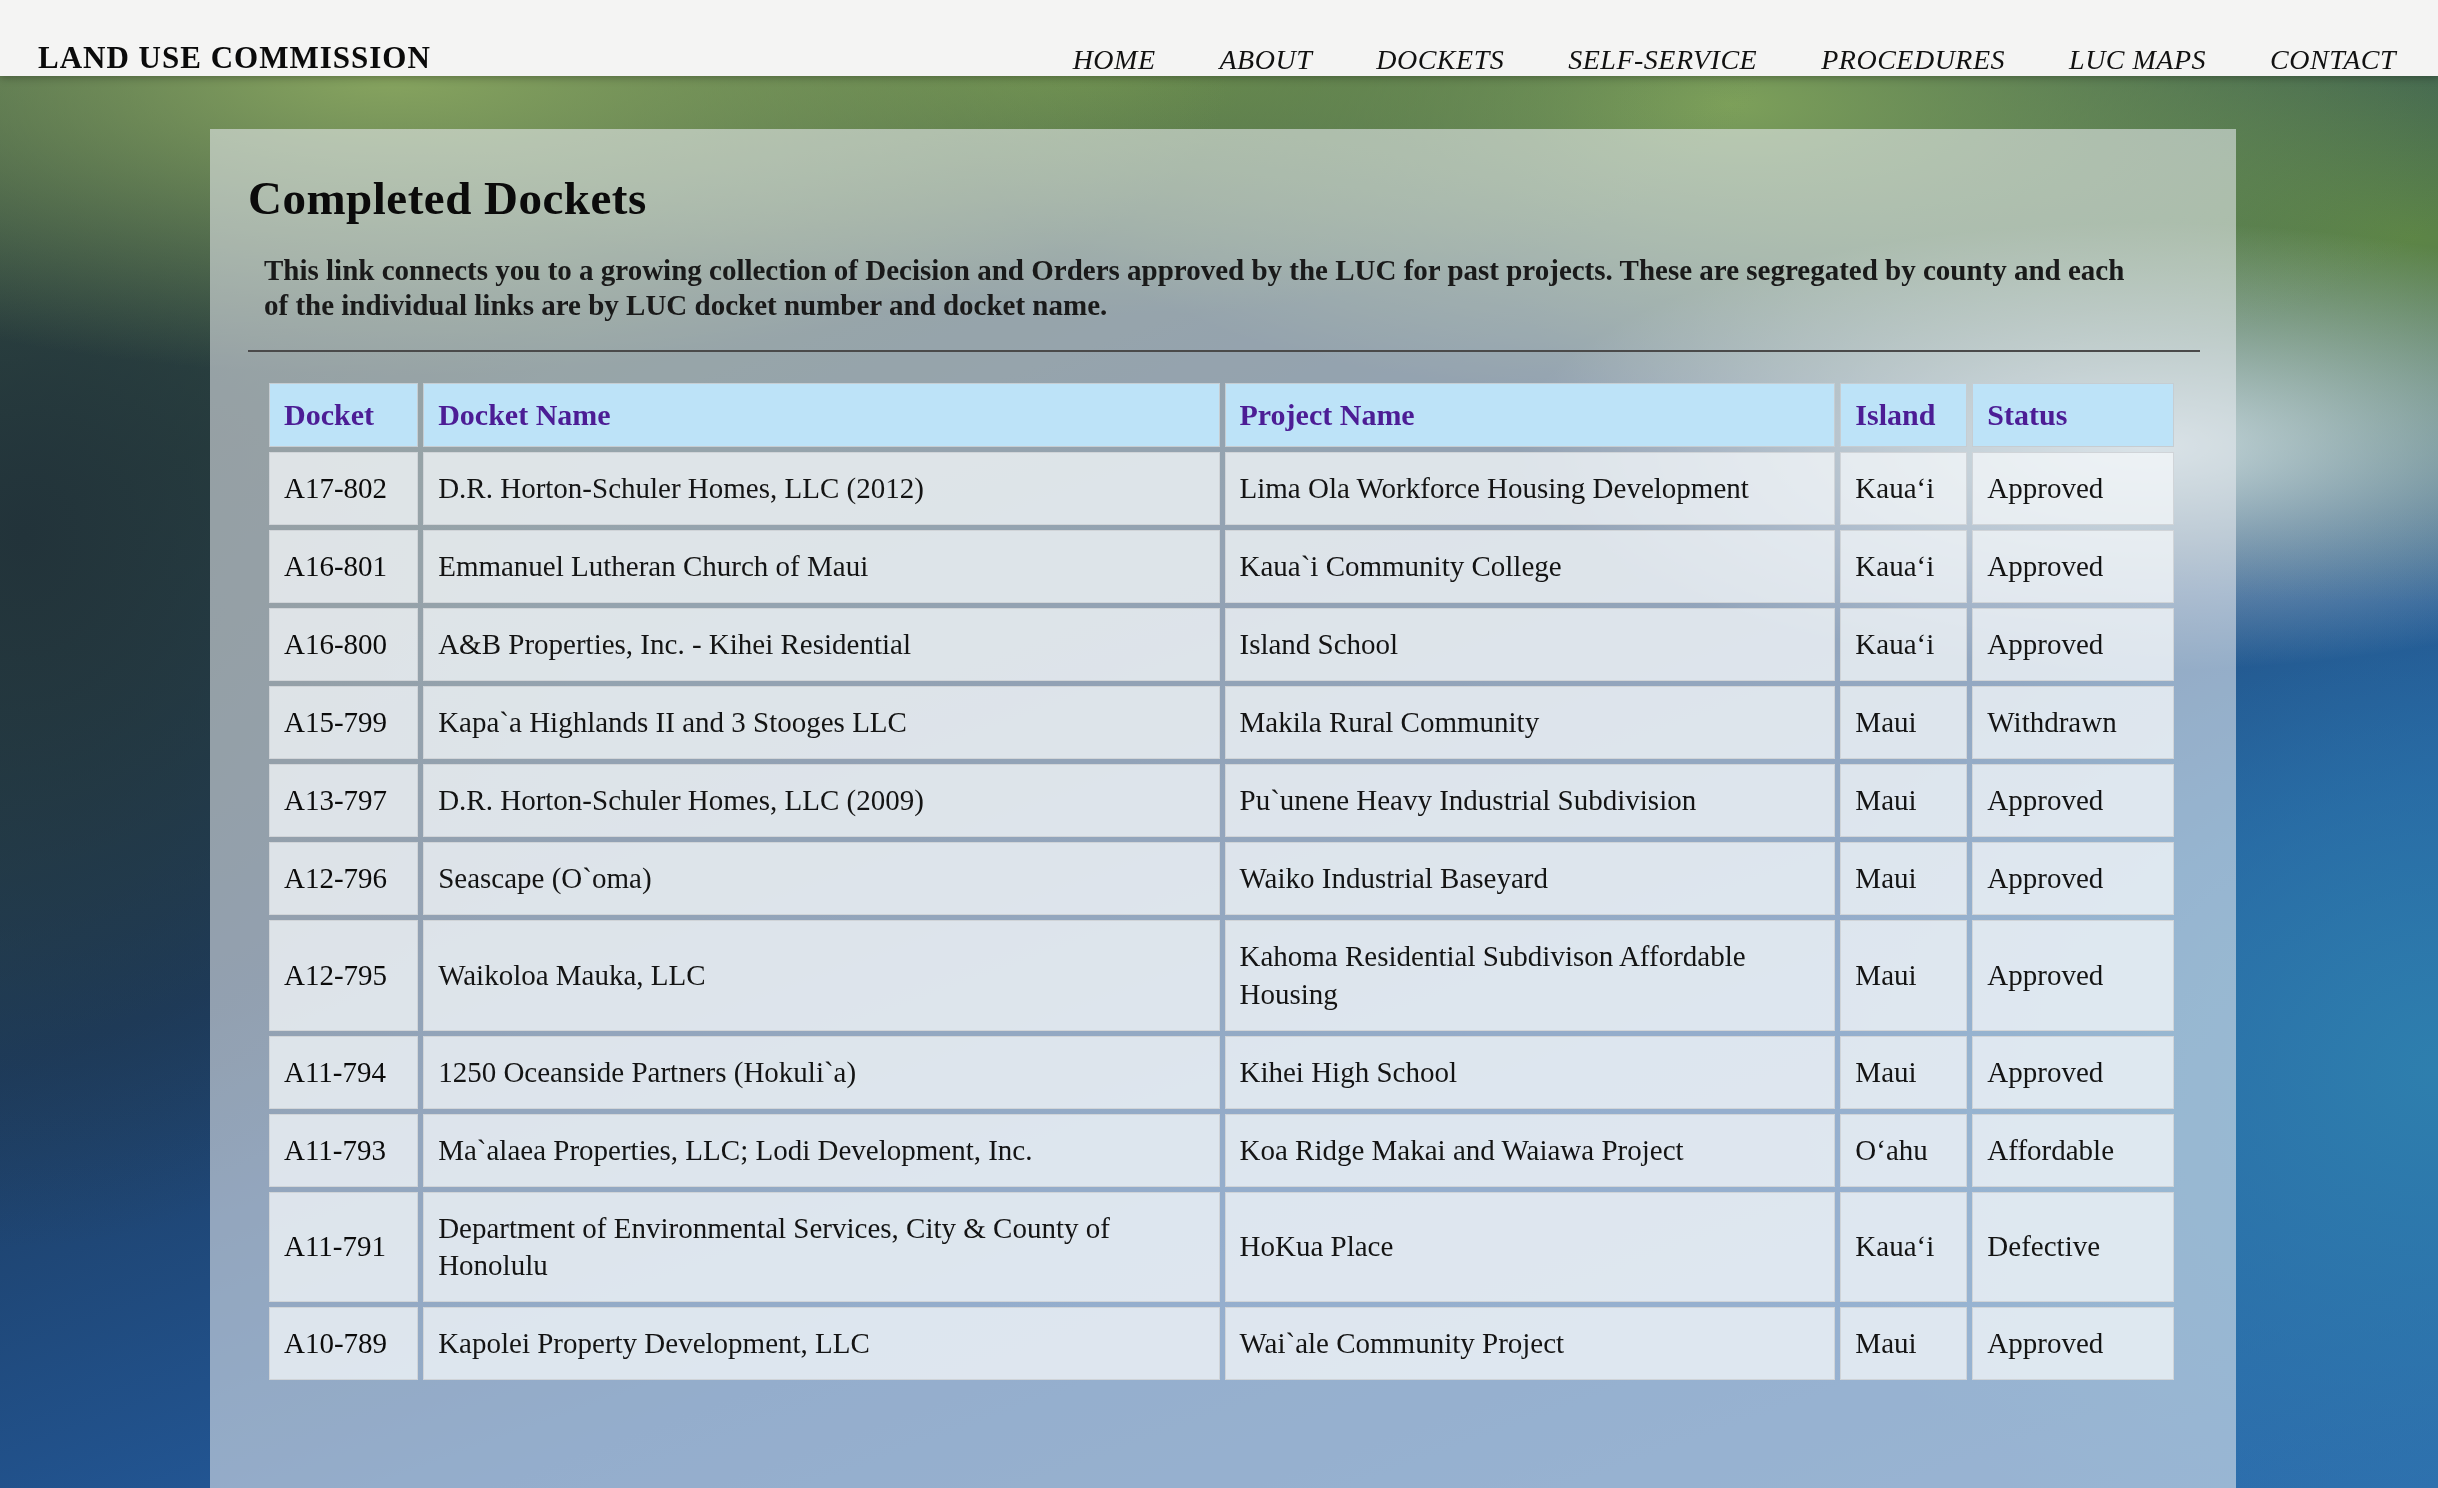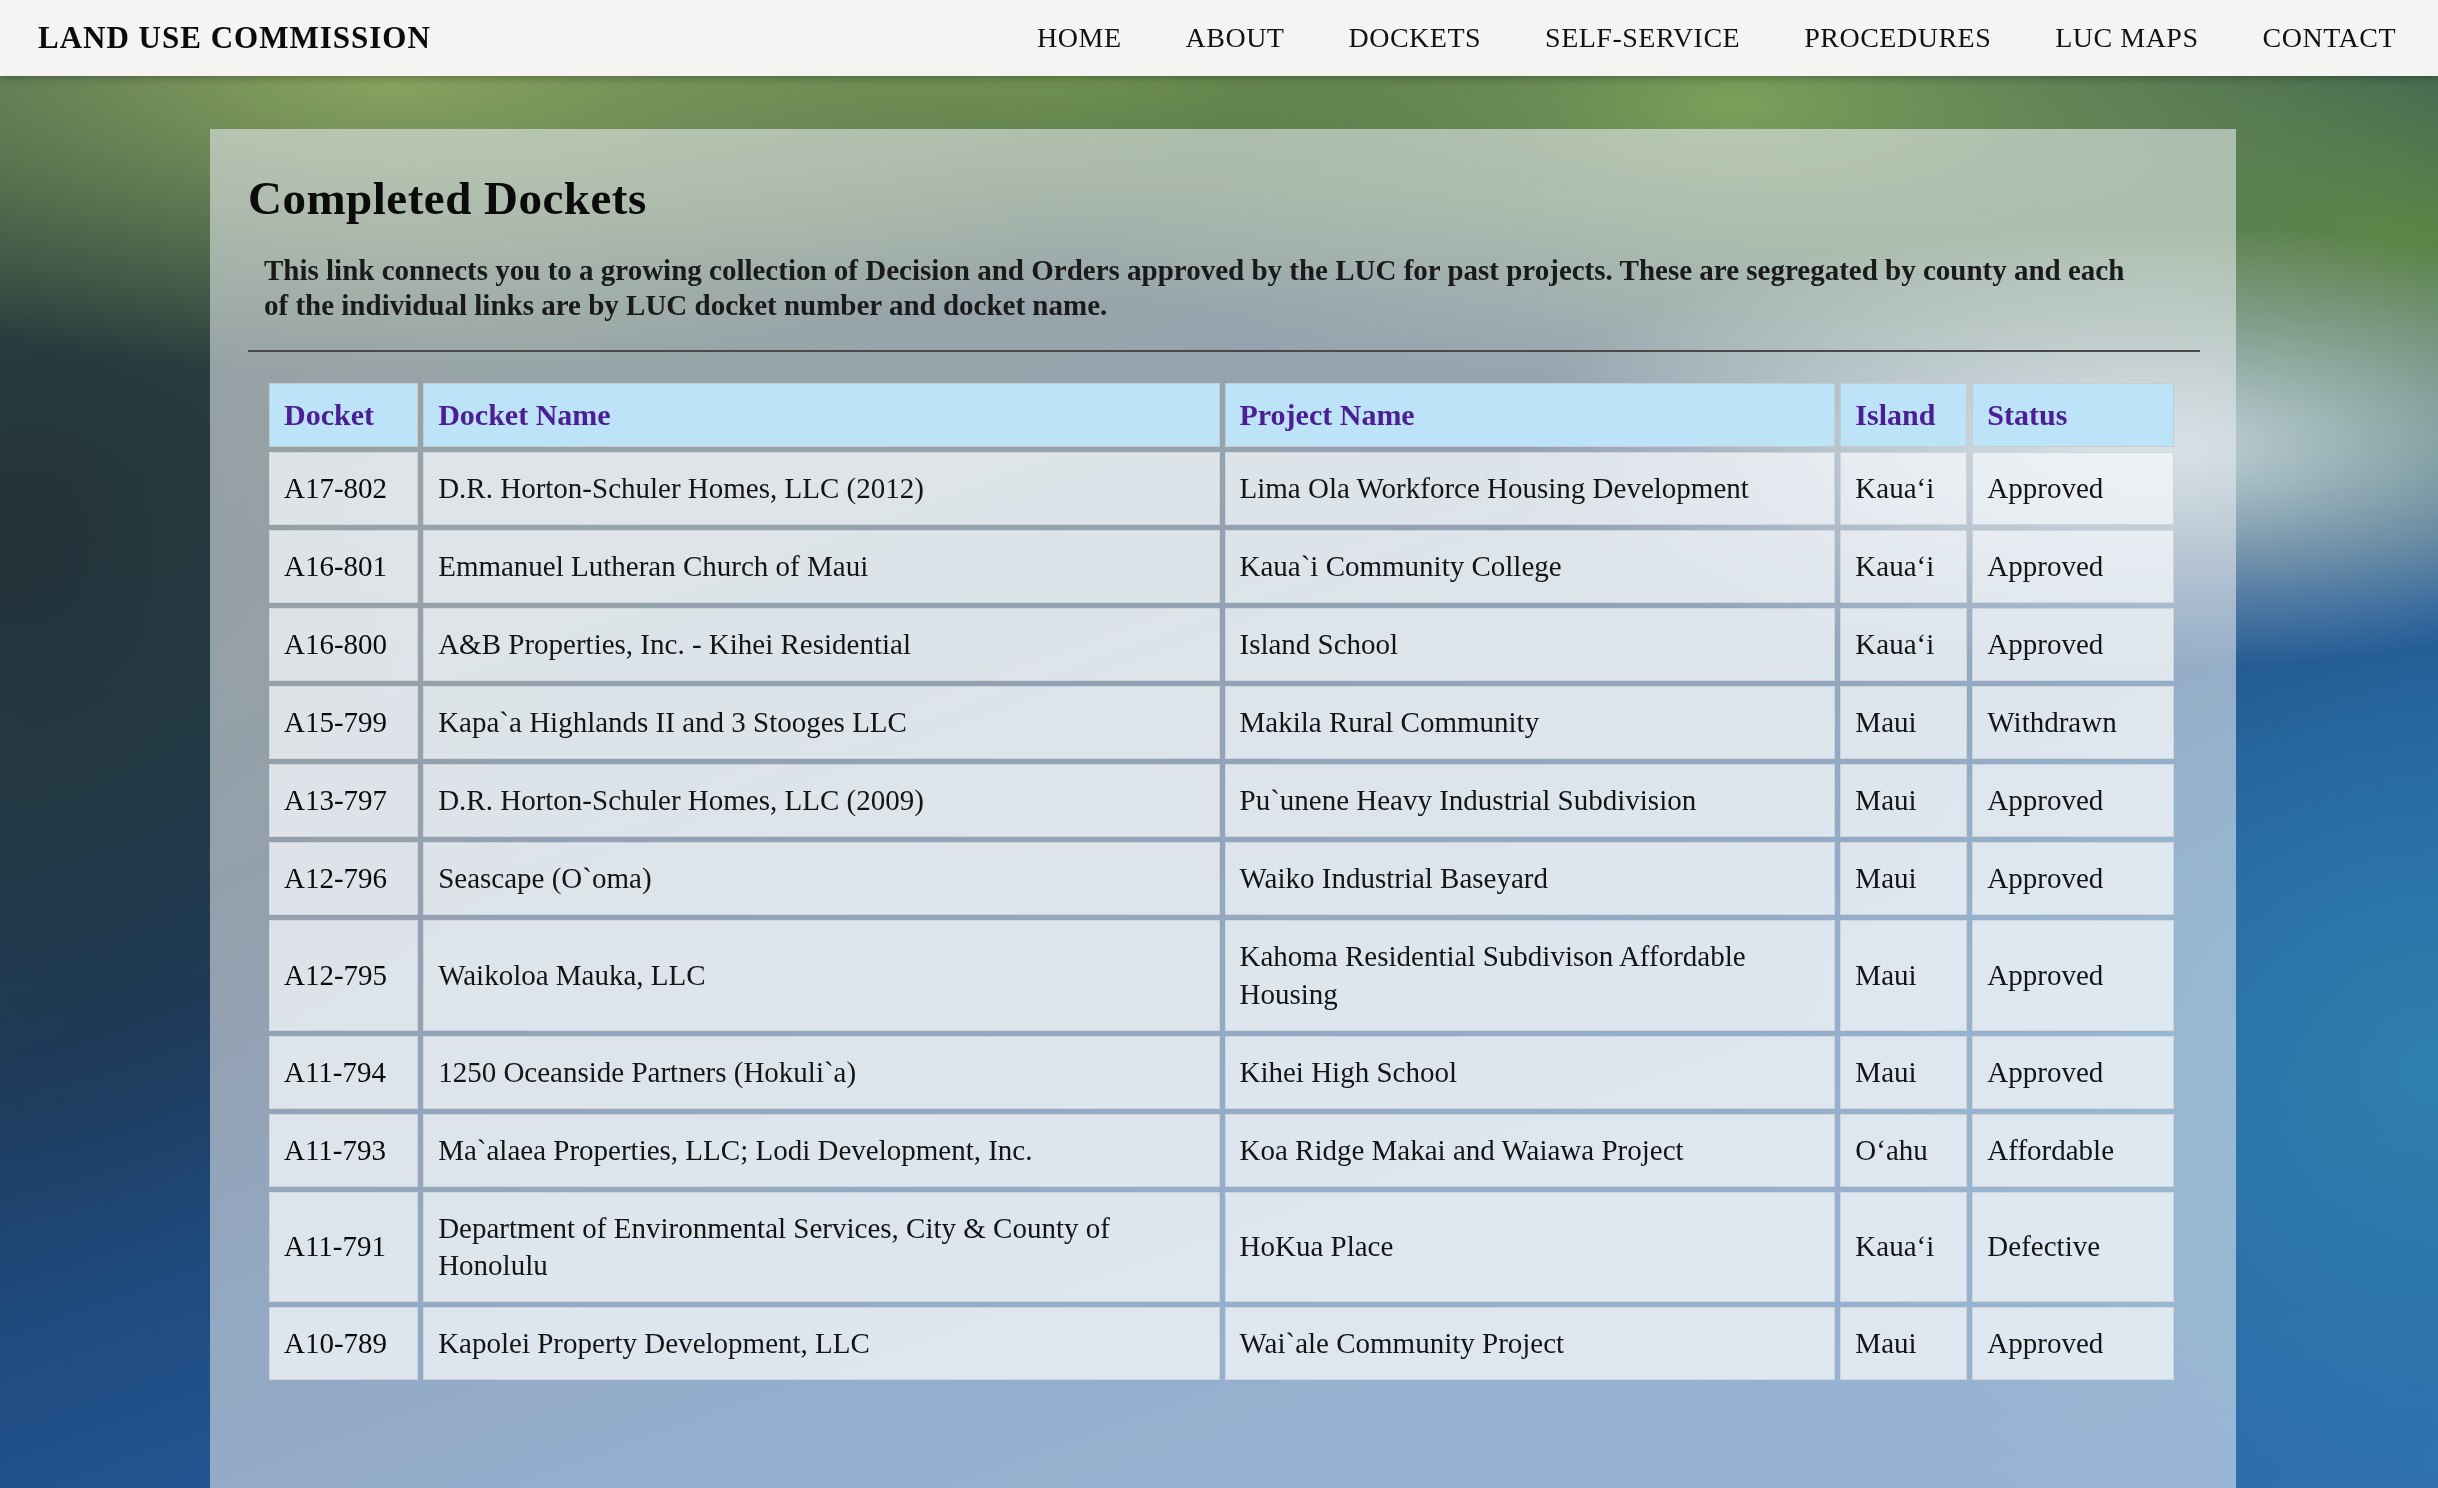--- a/index.html
+++ b/index.html
@@ -10,24 +10,24 @@
       radial-gradient(1200px 430px at 16% 5%, #87a45f, rgba(135,164,95,0) 70%),
       radial-gradient(1000px 390px at 44% 3%, #6f924f, rgba(111,146,79,0) 70%),
       radial-gradient(1100px 430px at 71% 7%, #7da05a, rgba(125,160,90,0) 70%),
       radial-gradient(1300px 520px at 99% 16%, #5d8546, rgba(93,133,70,0) 70%),
       radial-gradient(750px 950px at 1% 36%, #22333a, rgba(34,51,58,0) 75%),
       radial-gradient(850px 750px at 100% 72%, #2e7fae, rgba(46,127,174,0) 75%),
       linear-gradient(160deg, #4f7050 0%, #2c4743 22%, #1d3d63 45%, #235a9c 70%, #2e6cae 100%);
   }
   
   .topnav{position:absolute;left:0;top:0;width:2438px;height:76px;background:#f4f4f3;
-    display:flex;align-items:center;justify-content:space-between;
+    display:flex;align-items:flex-end;justify-content:space-between;
     box-shadow:0 2px 8px rgba(0,0,0,.28);z-index:5;}
   .brand{font-size:31px;font-weight:bold;letter-spacing:1px;color:#0b0b0b;padding-left:38px;white-space:nowrap;}
-  .navlinks{display:flex;align-items:center;gap:64px;padding-right:42px;}
+  .navlinks{display:flex;align-items:center;gap:64px;padding-right:42px;font-style:italic;}
   .navlink{font-size:28px;color:#111;text-decoration:none;letter-spacing:.5px;white-space:nowrap;cursor:pointer;}
   
   .card{position:absolute;left:210px;top:129px;width:2026px;height:1371px;
     background:rgba(231,235,239,.58);box-sizing:border-box;padding:42px 55px 0 38px;}
   .page-title{margin:0 0 28px 0;font-size:47px;font-weight:bold;color:#0b0b0b;letter-spacing:.5px;}
   .intro{margin:0 0 26px 16px;max-width:1880px;font-size:29px;line-height:1.22;color:#1a1a1a;font-weight:bold;}
   .rule{border:none;border-top:2px solid #4a4a4a;margin:0 0 26px 0;width:1952px;}
   
   table.dockets{margin-left:16px;width:1915px;border-collapse:separate;border-spacing:5px;table-layout:fixed;}
   .dockets th{background:#bde3f8;border:1px solid #c6cdd2;font-size:30px;font-weight:bold;

